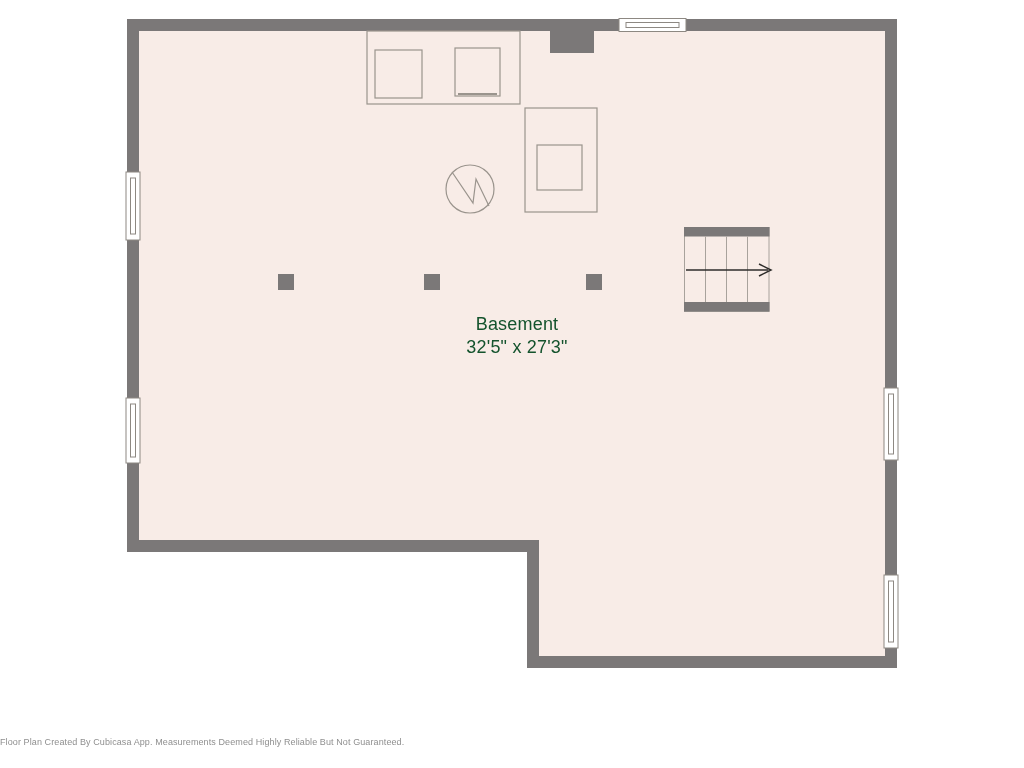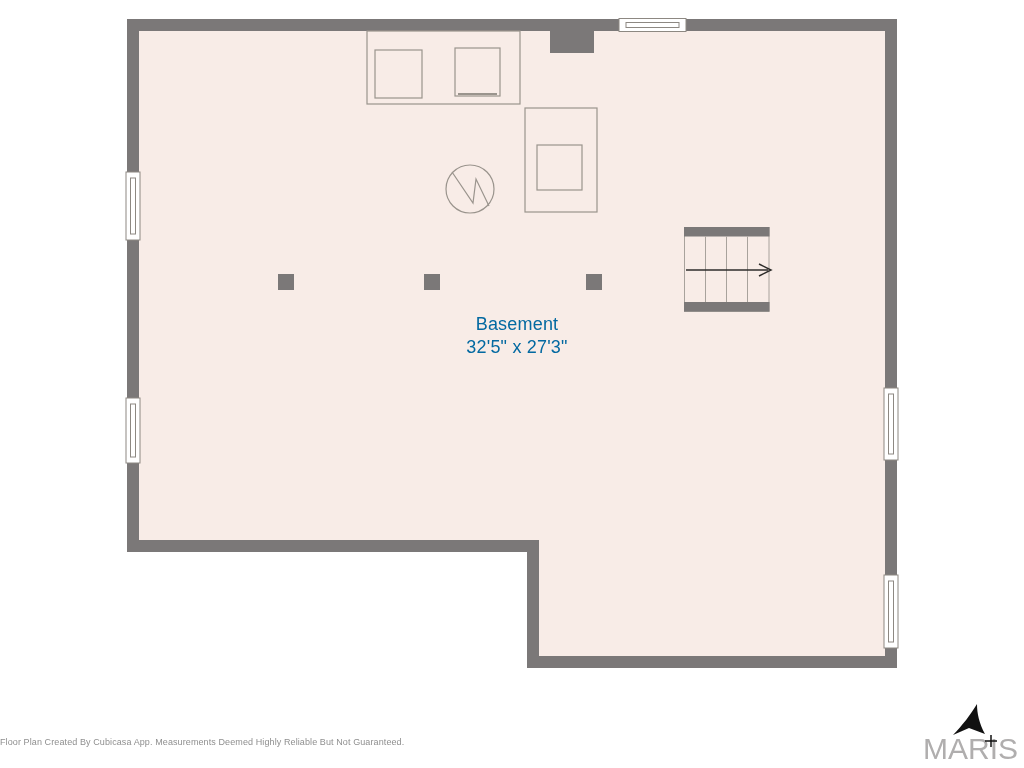--- a/index.html
+++ b/index.html
@@ -9,21 +9,21 @@
     background: #ffffff;
     font-family: "Liberation Sans", sans-serif;
     overflow: hidden;
   }
   #plan-canvas { position: absolute; left: 0; top: 0; width: 1024px; height: 768px; }
   #plan-svg { position: absolute; left: 0; top: 0; }
   .room-text {
     position: absolute;
     transform: translate(-50%, -50%);
     white-space: nowrap;
-    color: #0369a1;
+    color: #14532d;
     font-size: 18px;
     letter-spacing: 0.2px;
   }
   #room-name  { left: 517px; top: 324px; }
   #room-dims  { left: 517px; top: 347px; }
   #footer-disclaimer {
     position: absolute;
     left: 0; right: 0; top: 737px;
     text-align: left;
     font-size: 9px;
@@ -107,22 +107,14 @@
     <rect x="278" y="274" width="16" height="16" fill="#7b7878"></rect>
     <rect x="424" y="274" width="16" height="16" fill="#7b7878"></rect>
     <rect x="586" y="274" width="16" height="16" fill="#7b7878"></rect>
   </svg>
 
   <div id="room-name" class="room-text">Basement</div>
   <div id="room-dims" class="room-text">32'5" x 27'3"</div>
 
   <div id="footer-disclaimer">Floor Plan Created By Cubicasa App. Measurements Deemed Highly Reliable But Not Guaranteed.</div>
 
-  <div id="maris-logo">
-    <span id="maris-logo-text">MARIS</span>
-    <svg id="compass-svg" width="65" height="52" viewBox="945 698 65 52">
-      <path d="M977,704 C971,714 962,726 953,735 L969,728 L985,734 C979,723 977,713 977,704 Z" fill="#111111"></path>
-      <line x1="985" y1="741" x2="997" y2="741" stroke-width="1.5" stroke="#111111"></line>
-      <line x1="991" y1="735" x2="991" y2="747" stroke-width="1.5" stroke="#111111"></line>
-    </svg>
-  </div>
 
 </div>
 
 </body></html>

